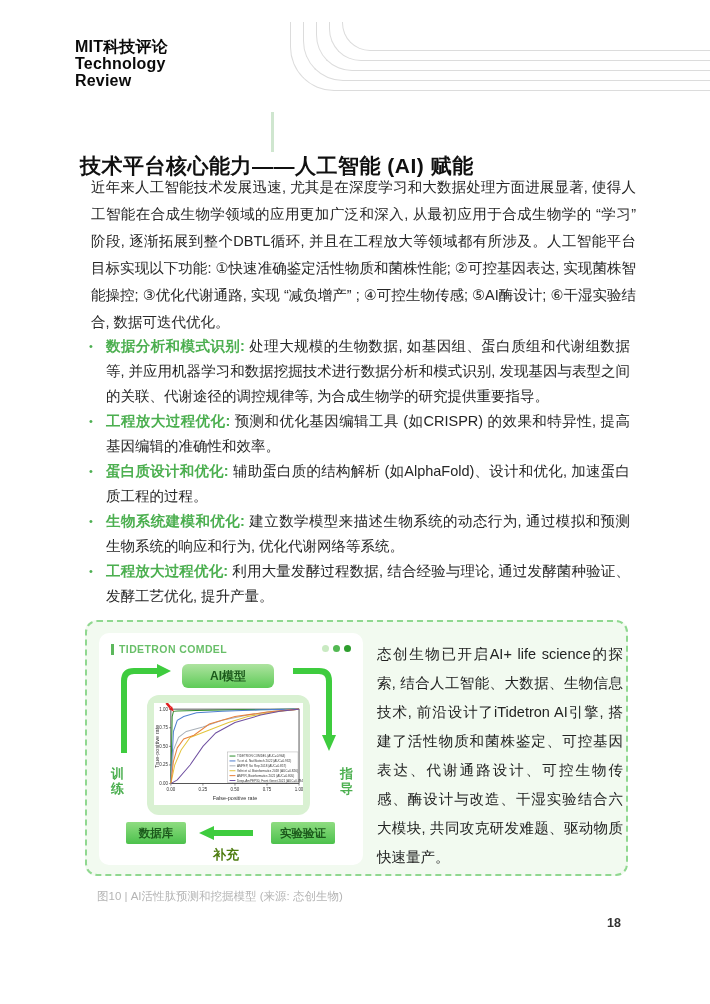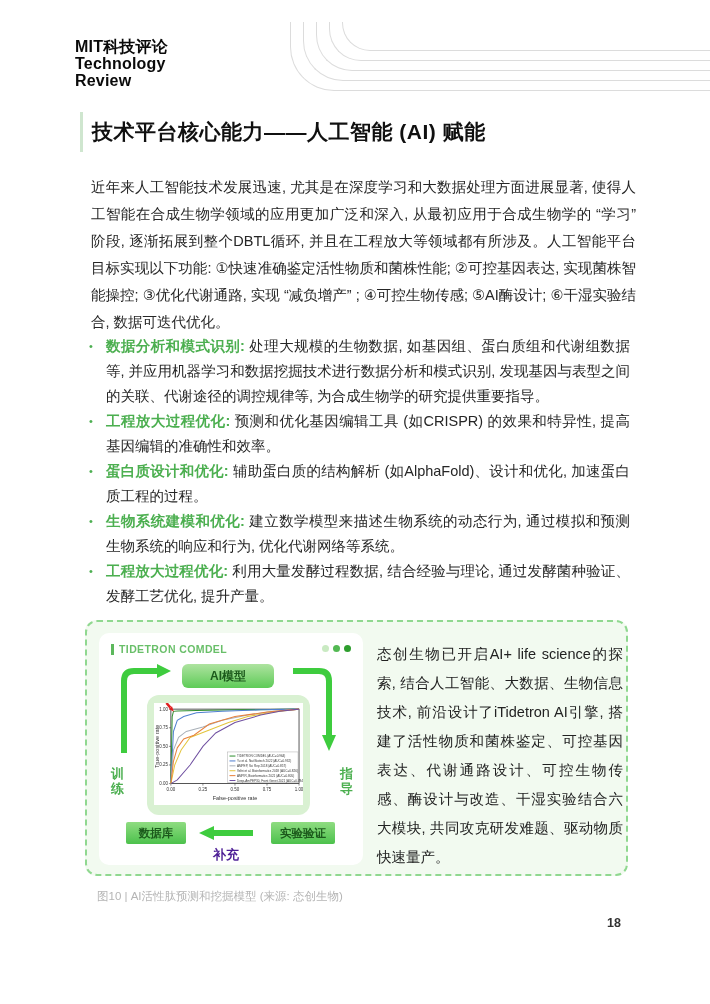--- a/index.html
+++ b/index.html
@@ -9,21 +9,21 @@
   .logo{position:absolute;left:75px;top:38px;font-weight:700;color:#0a0a0a;line-height:17px;font-size:16px;letter-spacing:.2px;}
   
   .corner-deco{position:absolute;top:22px;right:0;width:420px;height:75px;}
   .corner-deco .arc{position:absolute;right:0;border-left:1px solid #dcdcdc;border-bottom:1px solid #dcdcdc;background:transparent;}
   .arc:nth-child(1){left:0;height:68px;border-bottom-left-radius:44px;}
   .arc:nth-child(2){left:13px;height:58px;border-bottom-left-radius:40px;}
   .arc:nth-child(3){left:26px;height:48px;border-bottom-left-radius:36px;}
   .arc:nth-child(4){left:39px;height:38px;border-bottom-left-radius:32px;}
   .arc:nth-child(5){left:52px;height:28px;border-bottom-left-radius:28px;}
   
-  .title-row{position:absolute;left:80px;top:112px;display:flex;align-items:center;}
+  .title-row{position:absolute;left:80px;top:112px;display:flex;align-items:center;flex-direction:column;}
   .accent{width:3px;height:40px;background:#cfe6cf;margin-right:9px;}
   h1{margin:0;font-size:21px;font-weight:700;color:#101010;letter-spacing:.5px;}
   
   .intro{position:absolute;left:85px;top:168px;width:545px;font-size:14.5px;line-height:27px;text-align:justify;color:#262626;margin:6px;}
   
   .bullets{position:absolute;left:85px;top:334px;width:545px;margin:0;padding:0;list-style:none;font-size:14.5px;line-height:25px;text-align:justify;}
   .bullets li{position:relative;padding-left:21px;}
   .bdot{position:absolute;left:4px;top:0;color:#4caf50;font-size:11px;}
   .blabel{color:#4caf50;font-weight:700;margin-right:4px;}
   
@@ -40,21 +40,21 @@
           background:linear-gradient(180deg,#aee3a0,#5ecb57);color:#1c5a1c;font-weight:700;font-size:12px;
           display:flex;align-items:center;justify-content:center;}
   .arrow-svg{position:absolute;}
   .chart-panel{position:absolute;left:48px;top:62px;width:163px;height:120px;background:#d9f1d2;border-radius:12px;}
   .chart{position:absolute;left:7px;top:8px;width:149px;height:102px;background:#fff;}
   .chart svg{width:100%;height:100%;display:block;}
   .vlabel{position:absolute;width:15px;font-size:13px;font-weight:700;color:#4caf50;line-height:15px;
           word-break:break-all;text-align:center;}
   .gnode{position:absolute;height:22px;border-radius:2px;background:linear-gradient(180deg,#8fdc81,#4cc14c);
          color:#1c5a1c;font-weight:700;font-size:11.5px;display:flex;align-items:center;justify-content:center;}
-  .supp{position:absolute;left:99px;top:213px;width:56px;text-align:center;font-size:13px;font-weight:700;color:#4c1d95;}
+  .supp{position:absolute;left:99px;top:213px;width:56px;text-align:center;font-size:13px;font-weight:700;color:#4d7c0f;}
   .side-text{position:absolute;left:290px;top:18px;width:246px;font-size:14.5px;line-height:29px;text-align:justify;color:#222;margin:0;}
   .caption{position:absolute;left:97px;top:889px;font-size:11.5px;color:#b5b5b5;}
   .page-num{position:absolute;left:607px;top:916px;font-size:12.5px;color:#333;font-weight:600;}
 </style>
 </head>
 <body>
 
 <div class="page">
 
   <div class="logo">

